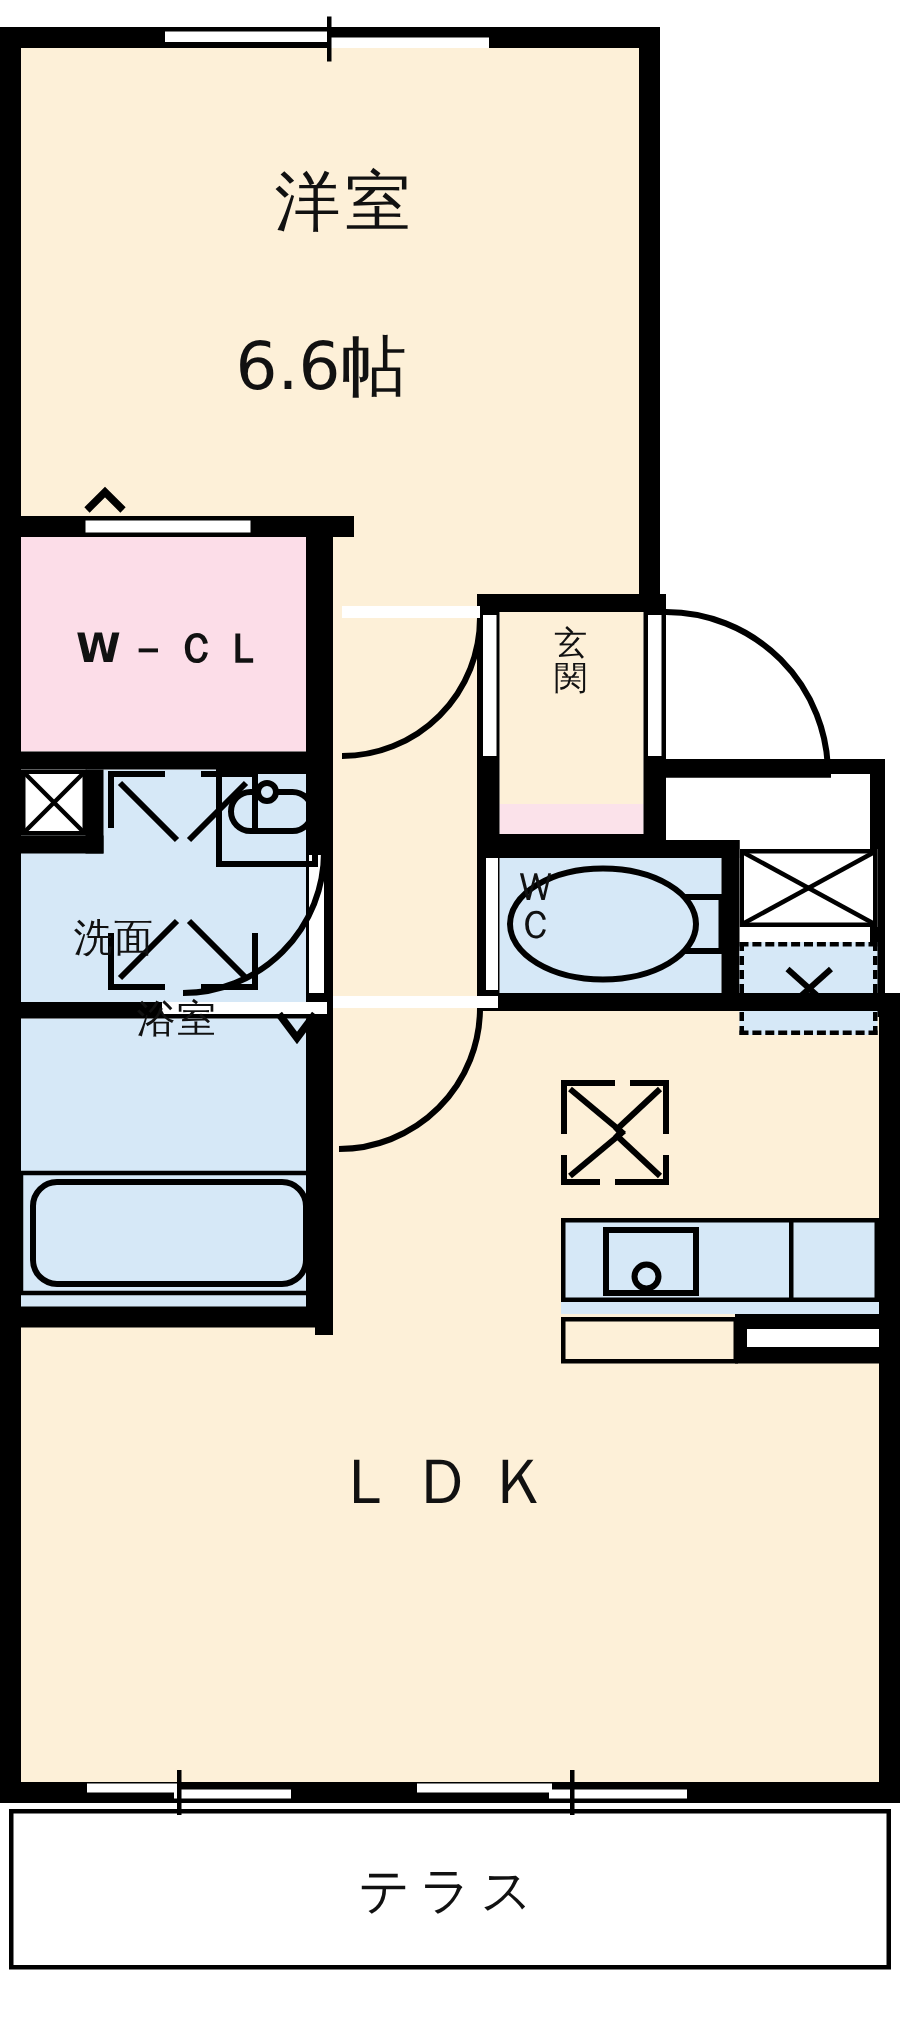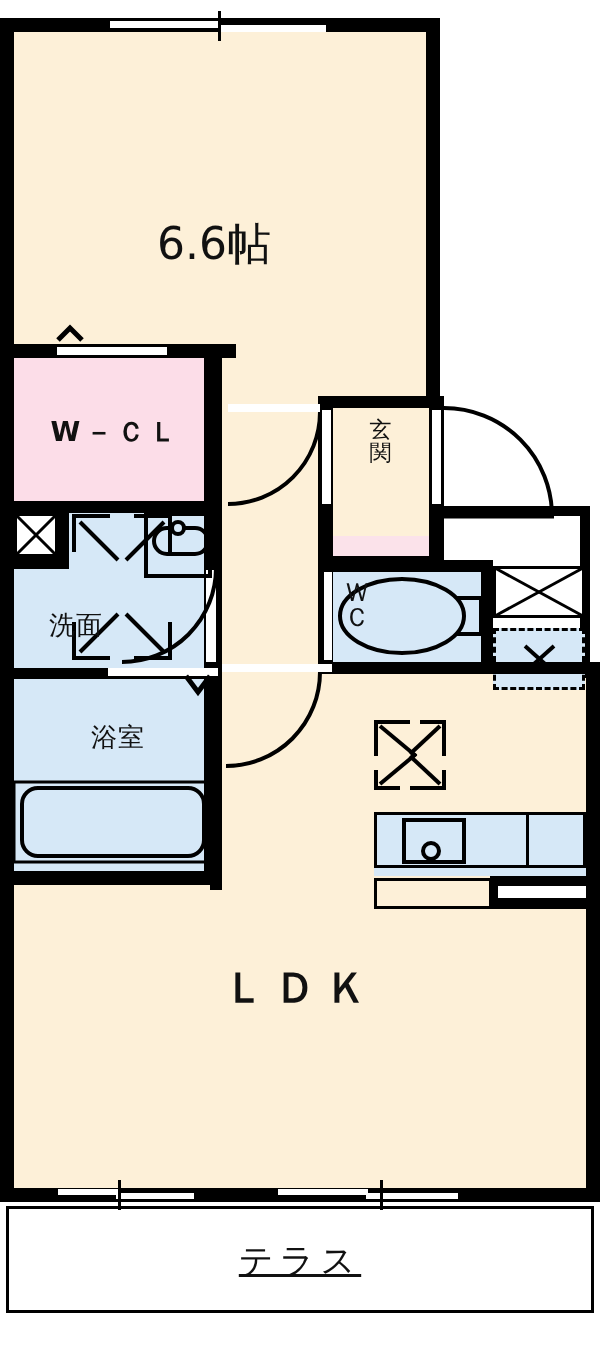--- a/index.html
+++ b/index.html
@@ -12,22 +12,22 @@
   .fill-pink-lite{background:#fbe2ea;}
   .fill-blue{background:#d6e8f7;}
   .fill-white{background:#ffffff;}
   .label{position:absolute;color:#111111;text-align:center;white-space:nowrap;
          font-family:"DejaVu Sans","Liberation Sans",sans-serif;font-weight:500;}
   .lbl-big{font-size:44px;letter-spacing:3px;}
   .lbl-num{font-size:44px;letter-spacing:0px;}
   .lbl-med{font-size:26px;letter-spacing:1px;}
   .lbl-sm{font-size:22px;letter-spacing:1px;}
   .lbl-wcl{font-size:27px;letter-spacing:5px;font-weight:600;}
-  .lbl-ldk{font-size:42px;letter-spacing:9px;font-weight:700;}
-  .lbl-terr{font-size:34px;letter-spacing:6px;text-decoration:underline;}
+  .lbl-ldk{font-size:42px;letter-spacing:9px;font-weight:400;}
+  .lbl-terr{font-size:34px;letter-spacing:6px;}
   .lbl-wc{font-size:26px;line-height:0.95;letter-spacing:0px;text-align:left;}
   .winline{position:absolute;background:#ffffff;}
   .tick{position:absolute;background:#000;}
   svg.ov{position:absolute;left:0;top:0;width:600px;height:1357px;pointer-events:none;}
 </style>
 </head>
 <body>
 
 <div id="plan">
 
@@ -198,27 +198,28 @@
       <line x1="525" y1="646" x2="554" y2="672"></line>
       <line x1="554" y1="646" x2="525" y2="672"></line>
     </g>
 
     <g>
       <rect x="404" y="820" width="60" height="42" fill="none" stroke="#000" stroke-width="4"></rect>
       <circle cx="431" cy="851" r="8" fill="none" stroke="#000" stroke-width="4"></circle>
     </g>
   </svg>
 
+  <div class="label lbl-big" style="left:160px;top:105px;width:140px;">洋室</div>
   <div class="label lbl-num" style="left:124px;top:215px;width:180px;">6.6帖</div>
 
   <div class="label lbl-wcl" style="left:24px;top:414px;width:184px;">W－ＣＬ</div>
 
   <div class="label lbl-med" style="left:22px;top:608px;width:108px;">洗面</div>
 
-  <div class="label lbl-med" style="left:58px;top:720px;width:120px;">浴室</div>
+  <div class="label lbl-med" style="left:58px;top:662px;width:120px;">浴室</div>
 
   <div class="label lbl-sm" style="left:359px;top:418px;width:44px;line-height:1.05;">
     <span>玄</span><br>
     <span>関</span>
   </div>
 
   <div class="label lbl-wc" style="left:344px;top:580px;width:40px;">
     <span>Ｗ</span><br>
     <span>Ｃ</span>
   </div>

